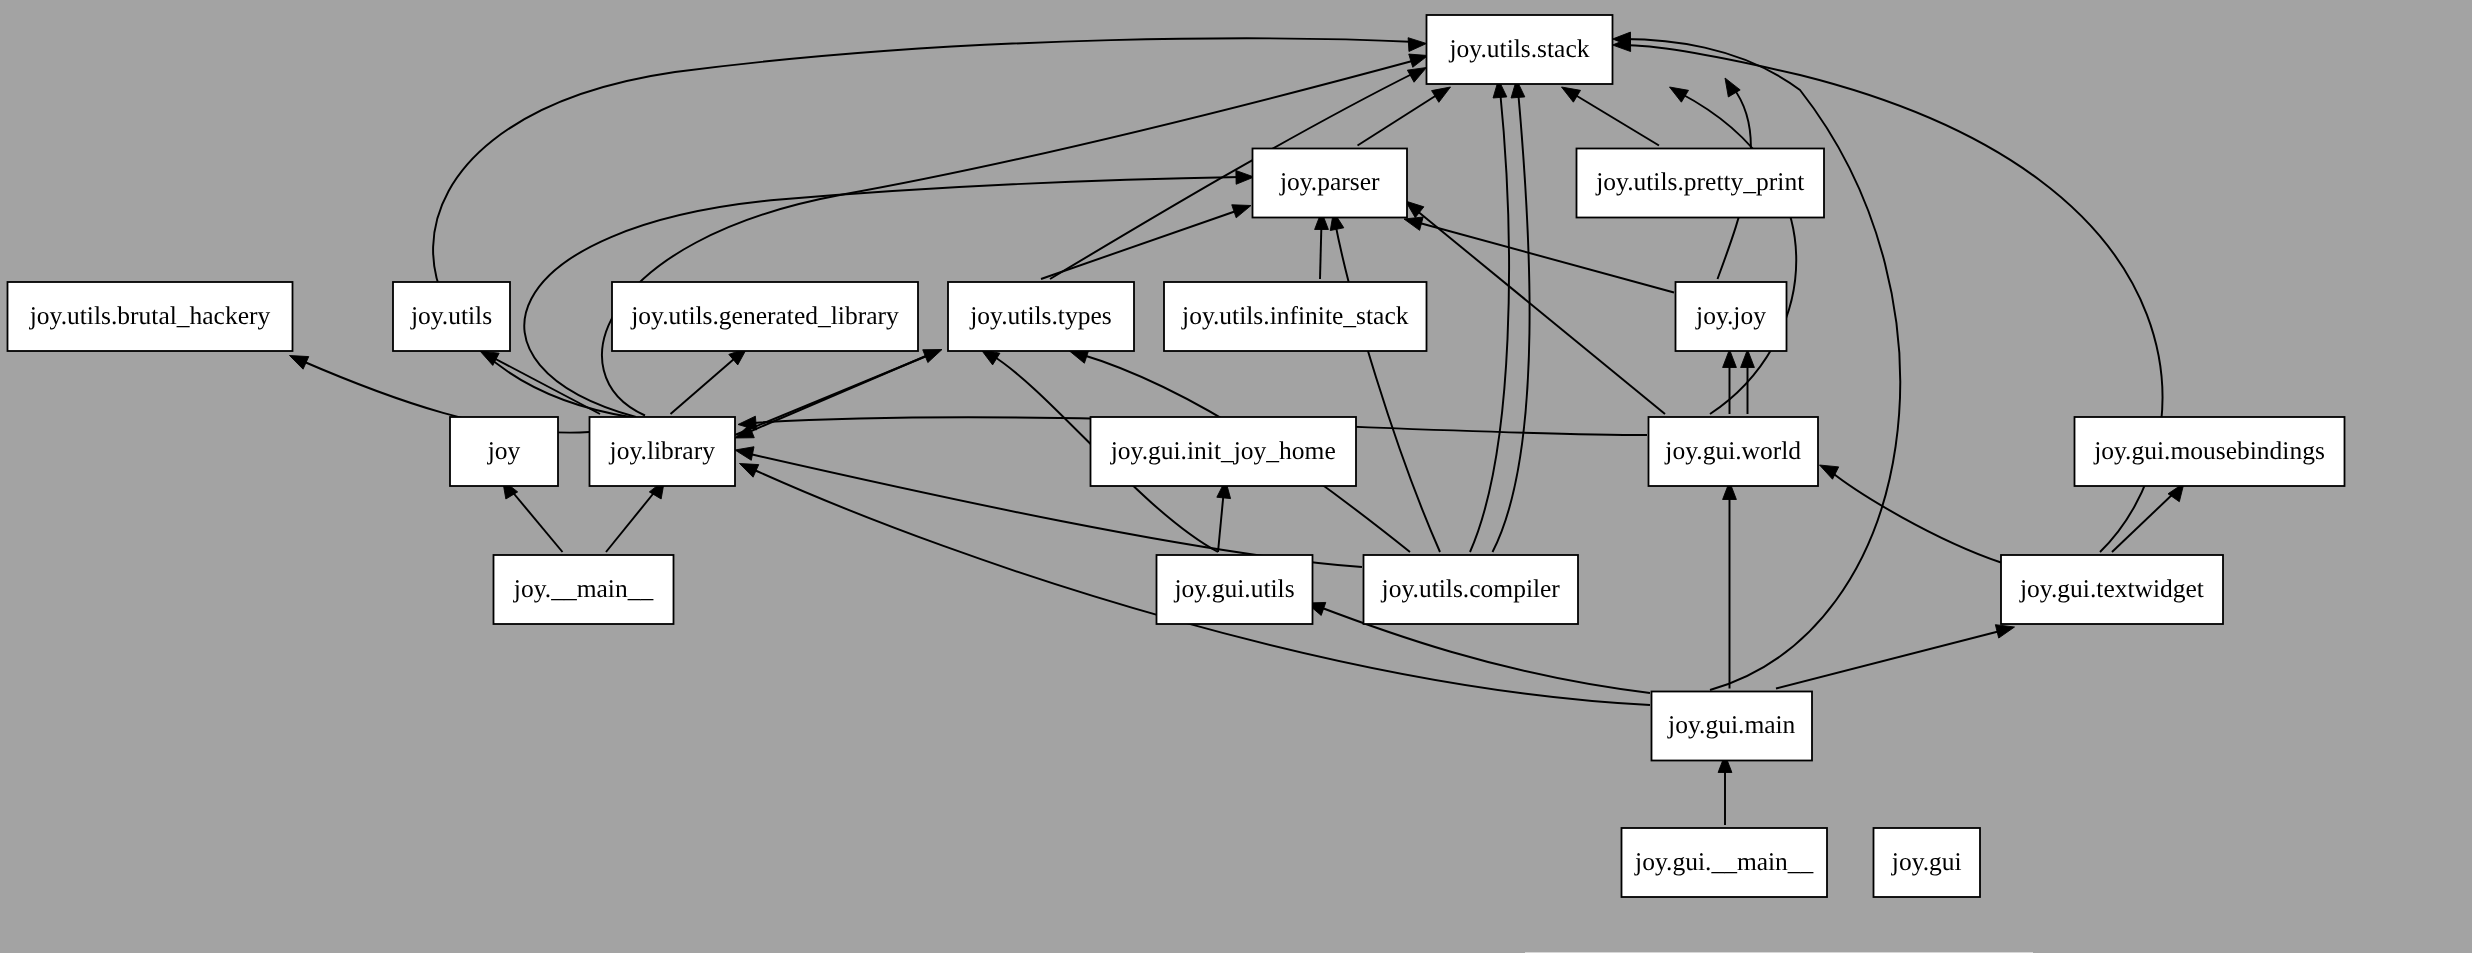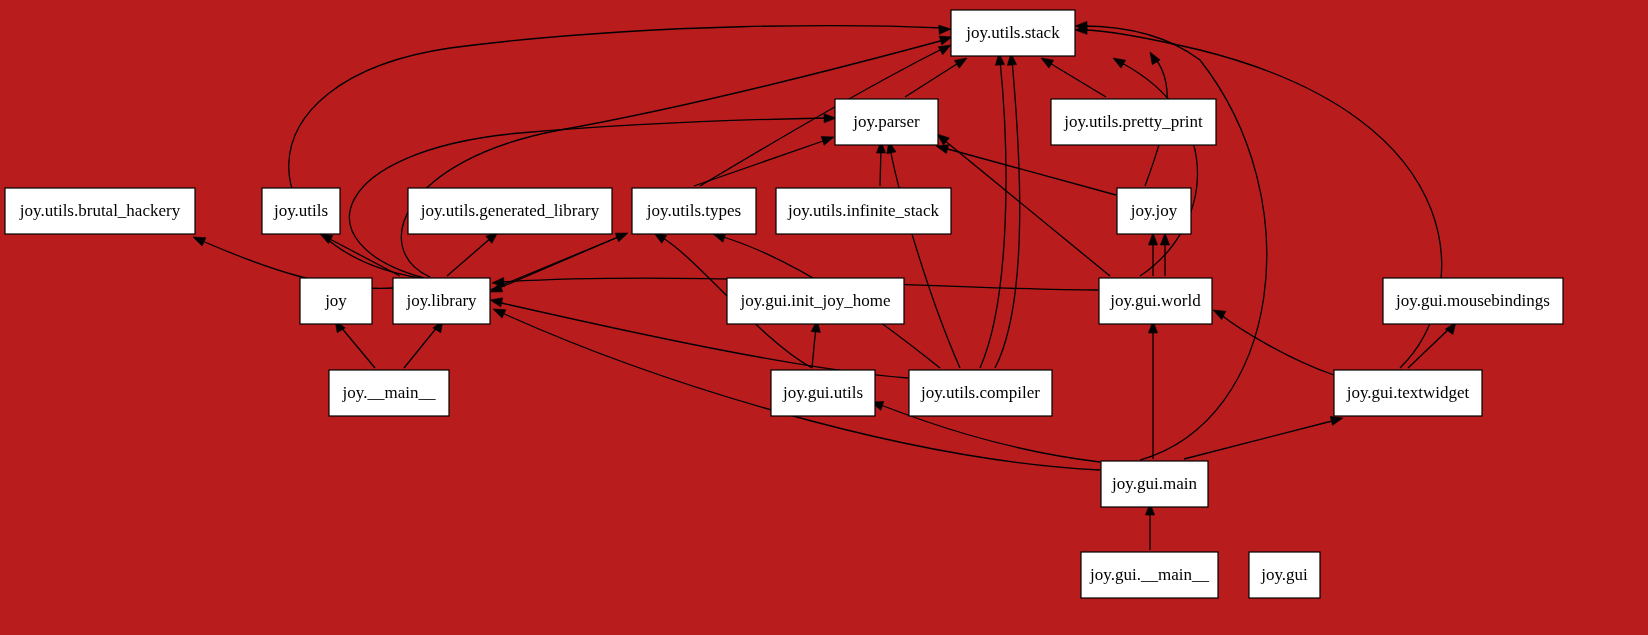--- a/index.html
+++ b/index.html
@@ -4,21 +4,21 @@
 <style>
   html, body {
     margin: 0;
     padding: 0;
     background: #ffffff;
   }
   #canvas {
     position: relative;
     width: 1648px;
     height: 635px;
-    background: #b91c1c;
+    background: #a3a3a3;
     font-family: "Liberation Serif", "DejaVu Serif", serif;
     overflow: hidden;
   }
   svg#graph {
     position: absolute;
     top: 0;
     left: 0;
     width: 1648px;
     height: 635px;
   }

